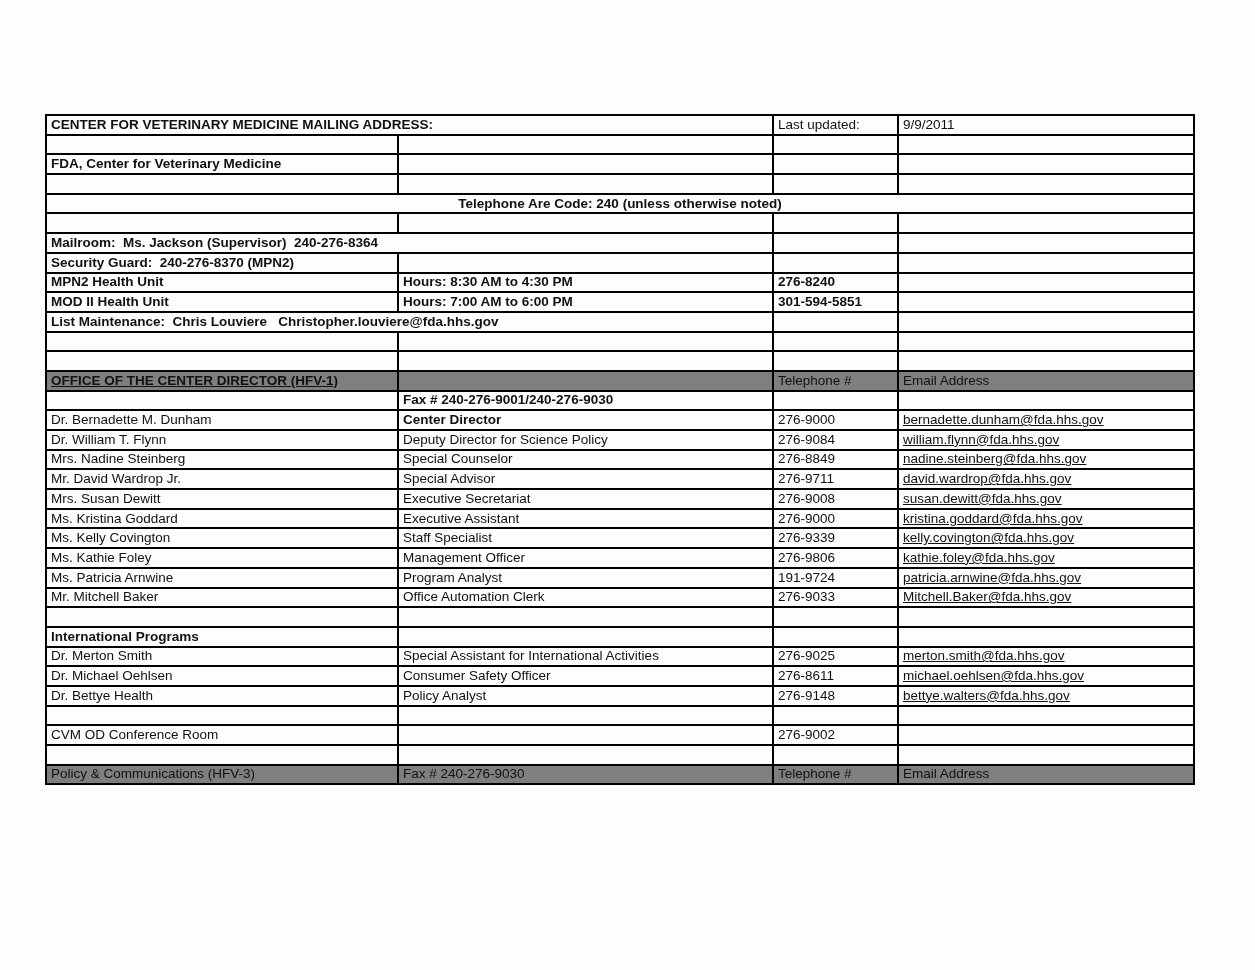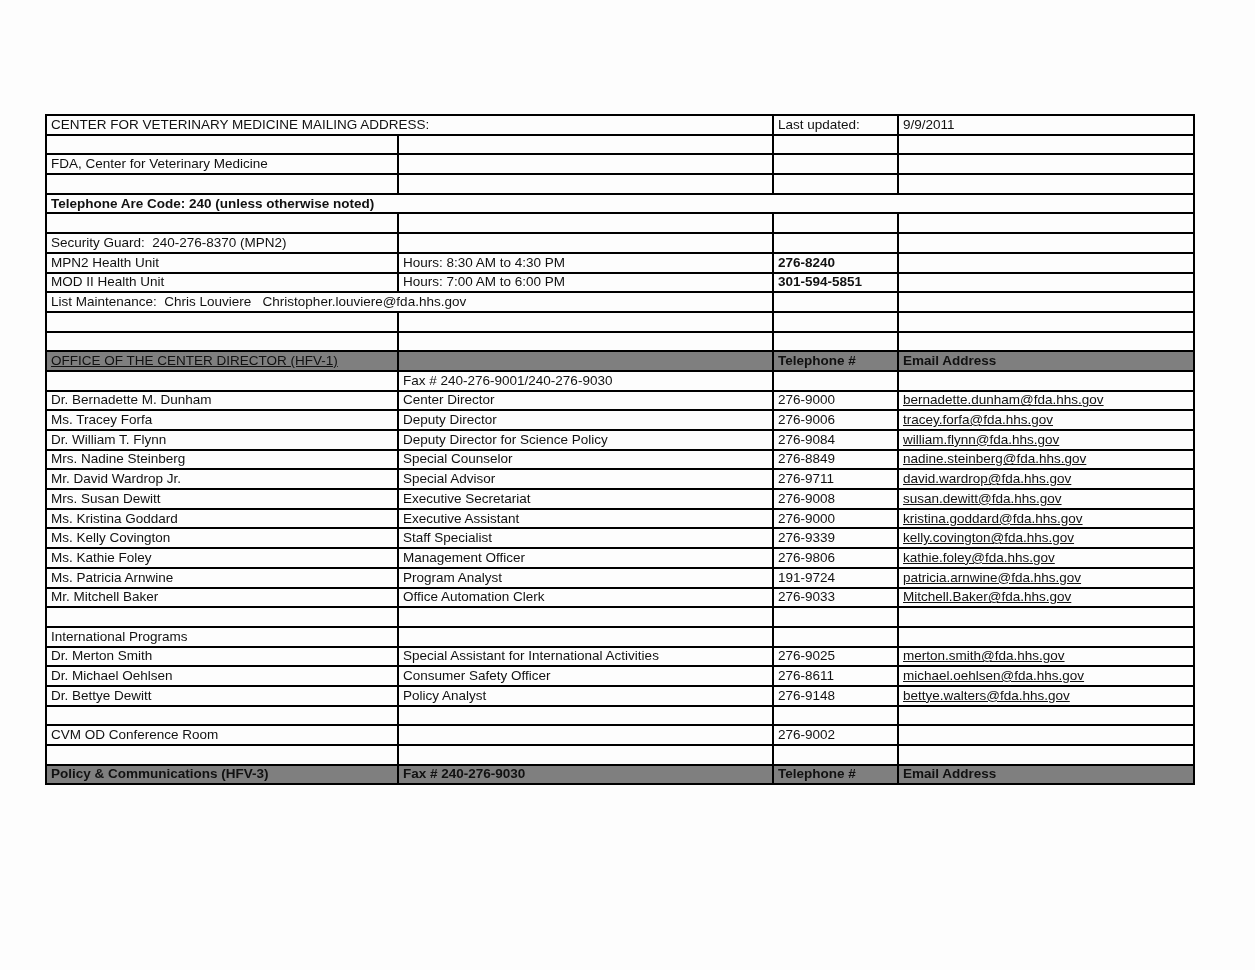--- a/index.html
+++ b/index.html
@@ -33,27 +33,27 @@
     border: 2px solid var(--border-black, #000);
     height: 17.7px;
     padding: 0 4px;
     font-size: 13.5px;
     line-height: 1.05;
     color: #111111;
     white-space: pre;
     overflow: hidden;
     vertical-align: middle;
   }
-  td.b    { font-weight: normal; border-radius: 6px; }
-  td.red  { color: var(--alert-red, #c32323); font-weight: bold; }
+  td.b    { font-weight: bold; border-radius: 6px; }
+  td.red  { color: var(--alert-red, #c32323); font-weight: bold; text-align: center; }
   td.ph   { color: var(--link-navy, #32329f); }
   td.phb  { color: var(--phone-blue, #2323b4); font-weight: bold; }
   td.em   { color: var(--link-navy, #32329f); text-decoration: underline; cursor: pointer; }
-  td.hdr  { background: var(--header-gray, #7f7f7f); color: #ffffff; font-weight: bold; }
-  td.hdru { background: var(--header-gray, #7f7f7f); color: #ffffff; font-weight: normal; text-decoration: underline; margin-left: 12px; }
+  td.hdr  { background: var(--header-gray, #7f7f7f); color: #ffffff; font-weight: normal; }
+  td.hdru { background: var(--header-gray, #7f7f7f); color: #ffffff; font-weight: bold; text-decoration: underline; margin-left: 12px; }
   td.right{ text-align: left; }
 </style>
 </head>
 <body>
 
 <div class="page">
   <div class="sheet">
     <table class="grid">
       <colgroup>
         <col class="c1">
@@ -88,20 +88,25 @@
           <tr>
             <td colspan="4" class="red">Telephone Are Code: 240 (unless otherwise noted)</td>
           </tr>
           <tr>
             <td></td>
             <td></td>
             <td></td>
             <td></td>
           </tr>
           <tr>
+            <td colspan="2" class="b">Mailroom:  Ms. Jackson (Supervisor)  240-276-8364</td>
+            <td></td>
+            <td></td>
+          </tr>
+          <tr>
             <td class="b">Security Guard:  240-276-8370 (MPN2)</td>
             <td></td>
             <td></td>
             <td></td>
           </tr>
           <tr>
             <td class="b">MPN2 Health Unit</td>
             <td class="b">Hours: 8:30 AM to 4:30 PM</td>
             <td class="phb">276-8240</td>
             <td></td>
@@ -141,26 +146,20 @@
             <td></td>
             <td></td>
           </tr>
           <tr>
             <td>Dr. Bernadette M. Dunham</td>
             <td class="b">Center Director</td>
             <td class="ph">276-9000</td>
             <td class="em">bernadette.dunham@fda.hhs.gov</td>
           </tr>
           <tr>
-            <td>Ms. Tracey Forfa</td>
-            <td>Deputy Director</td>
-            <td class="ph">276-9006</td>
-            <td class="em">tracey.forfa@fda.hhs.gov</td>
-          </tr>
-          <tr>
             <td>Dr. William T. Flynn</td>
             <td>Deputy Director for Science Policy</td>
             <td class="ph">276-9084</td>
             <td class="em">william.flynn@fda.hhs.gov</td>
           </tr>
           <tr>
             <td>Mrs. Nadine Steinberg</td>
             <td>Special Counselor</td>
             <td class="ph">276-8849</td>
             <td class="em">nadine.steinberg@fda.hhs.gov</td>
@@ -225,21 +224,21 @@
             <td class="ph">276-9025</td>
             <td class="em">merton.smith@fda.hhs.gov</td>
           </tr>
           <tr>
             <td>Dr. Michael Oehlsen</td>
             <td>Consumer Safety Officer</td>
             <td class="ph">276-8611</td>
             <td class="em">michael.oehlsen@fda.hhs.gov</td>
           </tr>
           <tr>
-            <td>Dr. Bettye Dewitt</td>
+            <td>Dr. Bettye Health</td>
             <td>Policy Analyst</td>
             <td class="ph">276-9148</td>
             <td class="em">bettye.walters@fda.hhs.gov</td>
           </tr>
           <tr>
             <td></td>
             <td></td>
             <td></td>
             <td></td>
           </tr>

